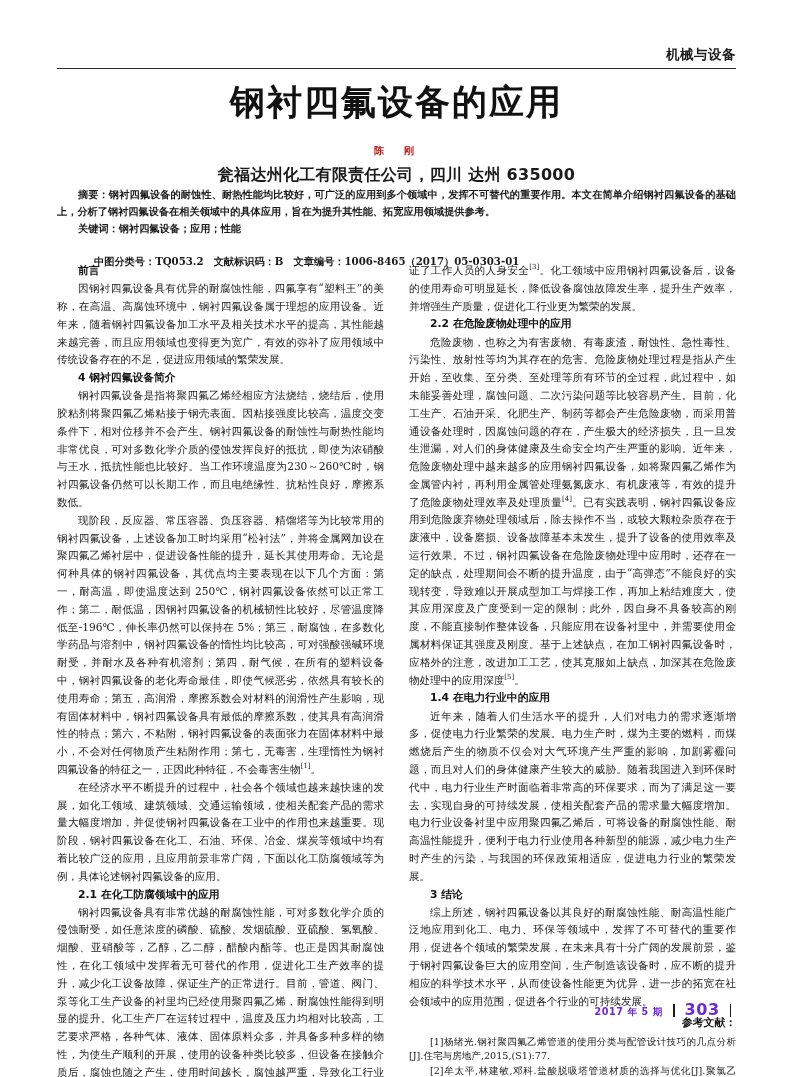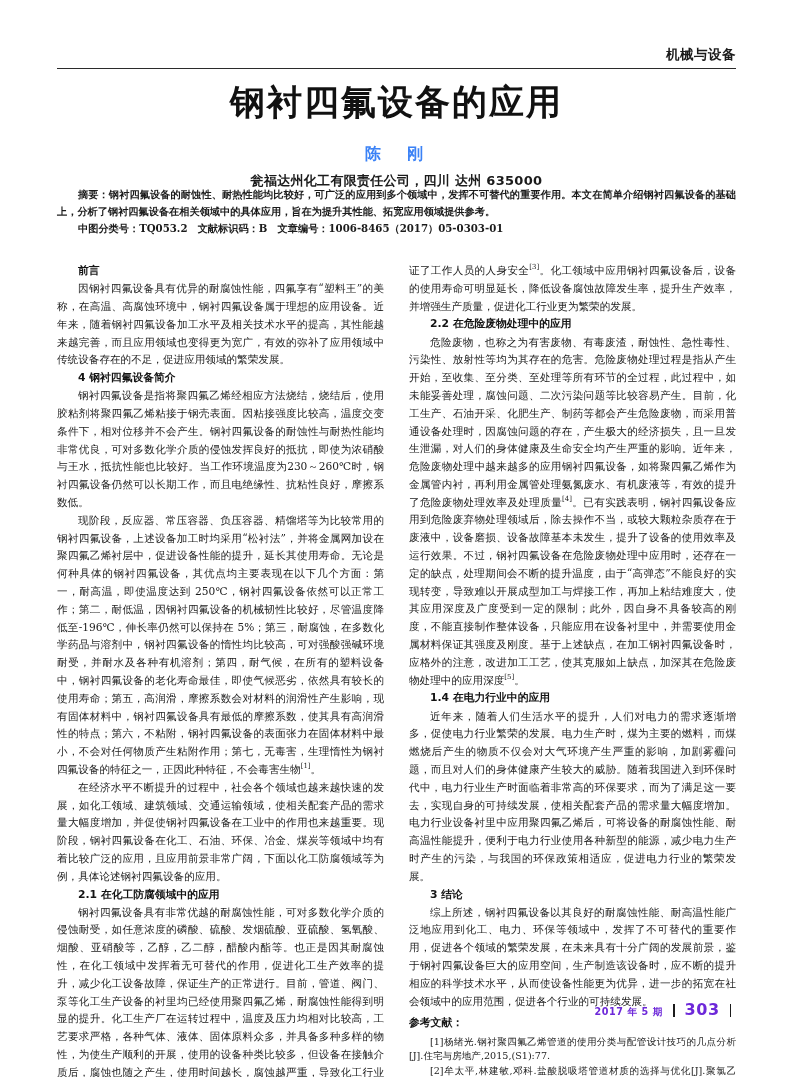--- a/index.html
+++ b/index.html
@@ -55,29 +55,29 @@
     font-size: 35px;
     font-weight: 700;
     letter-spacing: 2px;
     color: #111;
     margin: 0;
     line-height: 1.3;
   }
   .authors {
     margin-top: 18px;
     font-family: "DejaVu Serif", "Liberation Serif", serif;
-    font-size: 16px;
+    font-size: 10px;
     font-weight: 700;
     letter-spacing: 5px;
-    color: #3b82f6;
+    color: #b91c1c;
   }
   .affiliation {
     margin-top: 7px;
     font-family: "DejaVu Sans", "Liberation Sans", sans-serif;
-    font-size: 13px;
+    font-size: 16px;
     font-weight: 700;
     letter-spacing: 0.3px;
     color: #1b1b1b;
   }
 
   
   .abstract-block {
     position: absolute;
     left: 57px;
     top: 186px;
@@ -92,21 +92,21 @@
   .abstract-para {
     text-indent: 21px;
     margin: 0 0 1px 0;
   }
   .kw-line {
     text-indent: 21px;
     margin: 0;
   }
   .clsline {
     text-indent: 21px;
-    margin: 0;
+    margin: 16px;
   }
 
   
   .columns {
     position: absolute;
     left: 57px;
     top: 262px;
     width: 679px;
     height: 760px;
   }
@@ -144,21 +144,21 @@
     font-size: 7px;
     vertical-align: super;
     line-height: 0;
   }
 
   
   .ref-head {
     font-family: "DejaVu Sans", "Liberation Sans", sans-serif;
     font-size: 10.8px;
     font-weight: 700;
-    text-align: left;
+    text-align: right;
     margin: 4px 0 2px 0;
     text-indent: 0;
     color: #141414;
   }
   .ref-list {
     font-family: "DejaVu Serif", "Liberation Serif", serif;
     font-size: 9.6px;
     line-height: 1.52;
     color: #1b1b1b;
     text-align: justify;
@@ -207,20 +207,21 @@
   </div>
 
   <div class="title-block">
     <h1 class="doc-title">钢衬四氟设备的应用</h1>
     <div class="authors">陈　刚</div>
     <div class="affiliation">瓮福达州化工有限责任公司，四川 达州 635000</div>
   </div>
 
   <div class="abstract-block">
     <p class="abstract-para">摘要：钢衬四氟设备的耐蚀性、耐热性能均比较好，可广泛的应用到多个领域中，发挥不可替代的重要作用。本文在简单介绍钢衬四氟设备的基础上，分析了钢衬四氟设备在相关领域中的具体应用，旨在为提升其性能、拓宽应用领域提供参考。</p>
+    <p class="kw-line">关键词：钢衬四氟设备；应用；性能</p>
     <p class="clsline">中图分类号：TQ053.2　文献标识码：B　文章编号：1006-8465（2017）05-0303-01</p>
   </div>
 
   <div class="columns">
     <div class="col col-left body-text" id="col-left">
         <div class="sec-h">前言</div>
         <p>因钢衬四氟设备具有优异的耐腐蚀性能，四氟享有“塑料王”的美称，在高温、高腐蚀环境中，钢衬四氟设备属于理想的应用设备。近年来，随着钢衬四氟设备加工水平及相关技术水平的提高，其性能越来越完善，而且应用领域也变得更为宽广，有效的弥补了应用领域中传统设备存在的不足，促进应用领域的繁荣发展。</p>
         <div class="sec-h">4 钢衬四氟设备简介</div>
         <p>钢衬四氟设备是指将聚四氟乙烯经相应方法烧结，烧结后，使用胶粘剂将聚四氟乙烯粘接于钢壳表面。因粘接强度比较高，温度交变条件下，相对位移并不会产生。钢衬四氟设备的耐蚀性与耐热性能均非常优良，可对多数化学介质的侵蚀发挥良好的抵抗，即使为浓硝酸与王水，抵抗性能也比较好。当工作环境温度为230～260℃时，钢衬四氟设备仍然可以长期工作，而且电绝缘性、抗粘性良好，摩擦系数低。</p>
         <p>现阶段，反应器、常压容器、负压容器、精馏塔等为比较常用的钢衬四氟设备，上述设备加工时均采用“松衬法”，并将金属网加设在聚四氟乙烯衬层中，促进设备性能的提升，延长其使用寿命。无论是何种具体的钢衬四氟设备，其优点均主要表现在以下几个方面：第一，耐高温，即使温度达到 250℃，钢衬四氟设备依然可以正常工作；第二，耐低温，因钢衬四氟设备的机械韧性比较好，尽管温度降低至-196℃，伸长率仍然可以保持在 5%；第三，耐腐蚀，在多数化学药品与溶剂中，钢衬四氟设备的惰性均比较高，可对强酸强碱环境耐受，并耐水及各种有机溶剂；第四，耐气候，在所有的塑料设备中，钢衬四氟设备的老化寿命最佳，即使气候恶劣，依然具有较长的使用寿命；第五，高润滑，摩擦系数会对材料的润滑性产生影响，现有固体材料中，钢衬四氟设备具有最低的摩擦系数，使其具有高润滑性的特点；第六，不粘附，钢衬四氟设备的表面张力在固体材料中最小，不会对任何物质产生粘附作用；第七，无毒害，生理惰性为钢衬四氟设备的特征之一，正因此种特征，不会毒害生物<sup class="ref">[1]</sup>。</p>

